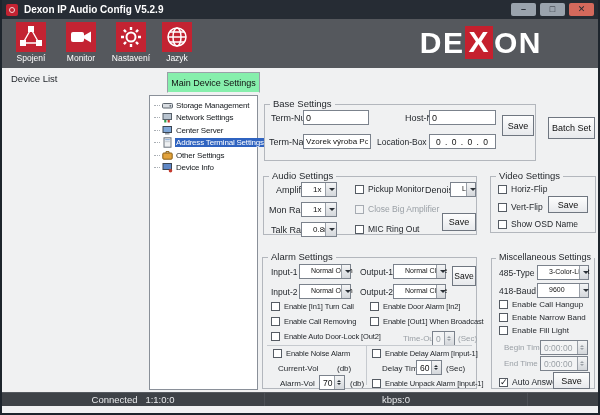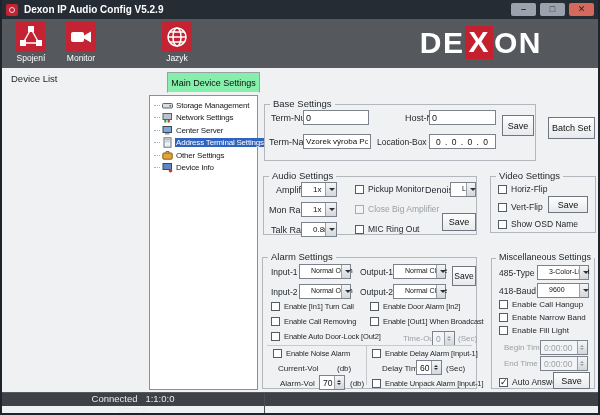--- a/index.html
+++ b/index.html
@@ -61,21 +61,21 @@
   .cb { position:absolute; display:flex; align-items:center; gap:4px; font-size:8.5px; color:#1f2328; white-space:nowrap; cursor:default; }
   .cb .box { width:9px; height:9px; background:#fff; border:1px solid #555b63; flex:none; position:relative; }
   .cb.checked .box::after { content:"✓"; position:absolute; left:0; top:-2px; font-size:9px; font-weight:bold; color:#14181c; }
   .cb.dis { color:#9aa0a6; }
   .cb.dis .box { border-color:#a6abb2; background:#f3f4f5; }
   .cb.tight { font-size:7.5px; letter-spacing:-0.1px; }
   .hline { position:absolute; border-top:1px solid #c6cacf; }
   .vline { position:absolute; border-left:1px solid #c6cacf; }
 
   
-  .statusbar { position:absolute; left:0; top:392px; width:100%; height:14px; background:#3e4247; border-top:1px solid #565a60; display:flex; color:#e8eaec; font-size:9.5px;flex-direction:column; }
+  .statusbar { position:absolute; left:0; top:392px; width:100%; height:14px; background:#3e4247; border-top:1px solid #565a60; display:flex; color:#e8eaec; font-size:9.5px; }
   .scell { width:263px; display:flex; align-items:center; justify-content:center; border-right:1px solid #4c5056; white-space:pre; }
   .scell.rest { flex:1; border-right:none; }
 </style>
 </head>
 <body>
 
 <div id="win">
 
   <div class="titlebar">
     <span class="appicon">
@@ -107,20 +107,31 @@
     </div>
     <div class="tool" style="left:56px">
       <span class="ibox">
         <svg width="24" height="24" viewBox="0 0 24 24">
             <rect x="2" y="7" width="13" height="10" rx="2" fill="#fff"></rect>
             <polygon points="15,10.5 22,6.5 22,17.5 15,13.5" fill="#fff"></polygon>
           </svg>
       </span>
       <span class="tlabel">Monitor</span>
     </div>
+    <div class="tool" style="left:106px">
+      <span class="ibox">
+        <svg width="24" height="24" viewBox="0 0 24 24">
+            <circle cx="12" cy="12" r="4.5" fill="none" stroke="#fff" stroke-width="2"></circle>
+            <g stroke="#fff" stroke-width="2.4">
+              <path d="M12 2 L12 5 M12 19 L12 22 M2 12 L5 12 M19 12 L22 12 M4.9 4.9 L7 7 M17 17 L19.1 19.1 M4.9 19.1 L7 17 M17 7 L19.1 4.9"></path>
+            </g>
+          </svg>
+      </span>
+      <span class="tlabel">Nastavení</span>
+    </div>
     <div class="tool" style="left:152px">
       <span class="ibox">
         <svg width="24" height="24" viewBox="0 0 24 24" fill="none" stroke="#fff" stroke-width="1.5">
             <circle cx="12" cy="12" r="9"></circle>
             <ellipse cx="12" cy="12" rx="4" ry="9"></ellipse>
             <path d="M3 12 L21 12 M4.5 7 L19.5 7 M4.5 17 L19.5 17"></path>
           </svg>
       </span>
       <span class="tlabel">Jazyk</span>
     </div>

